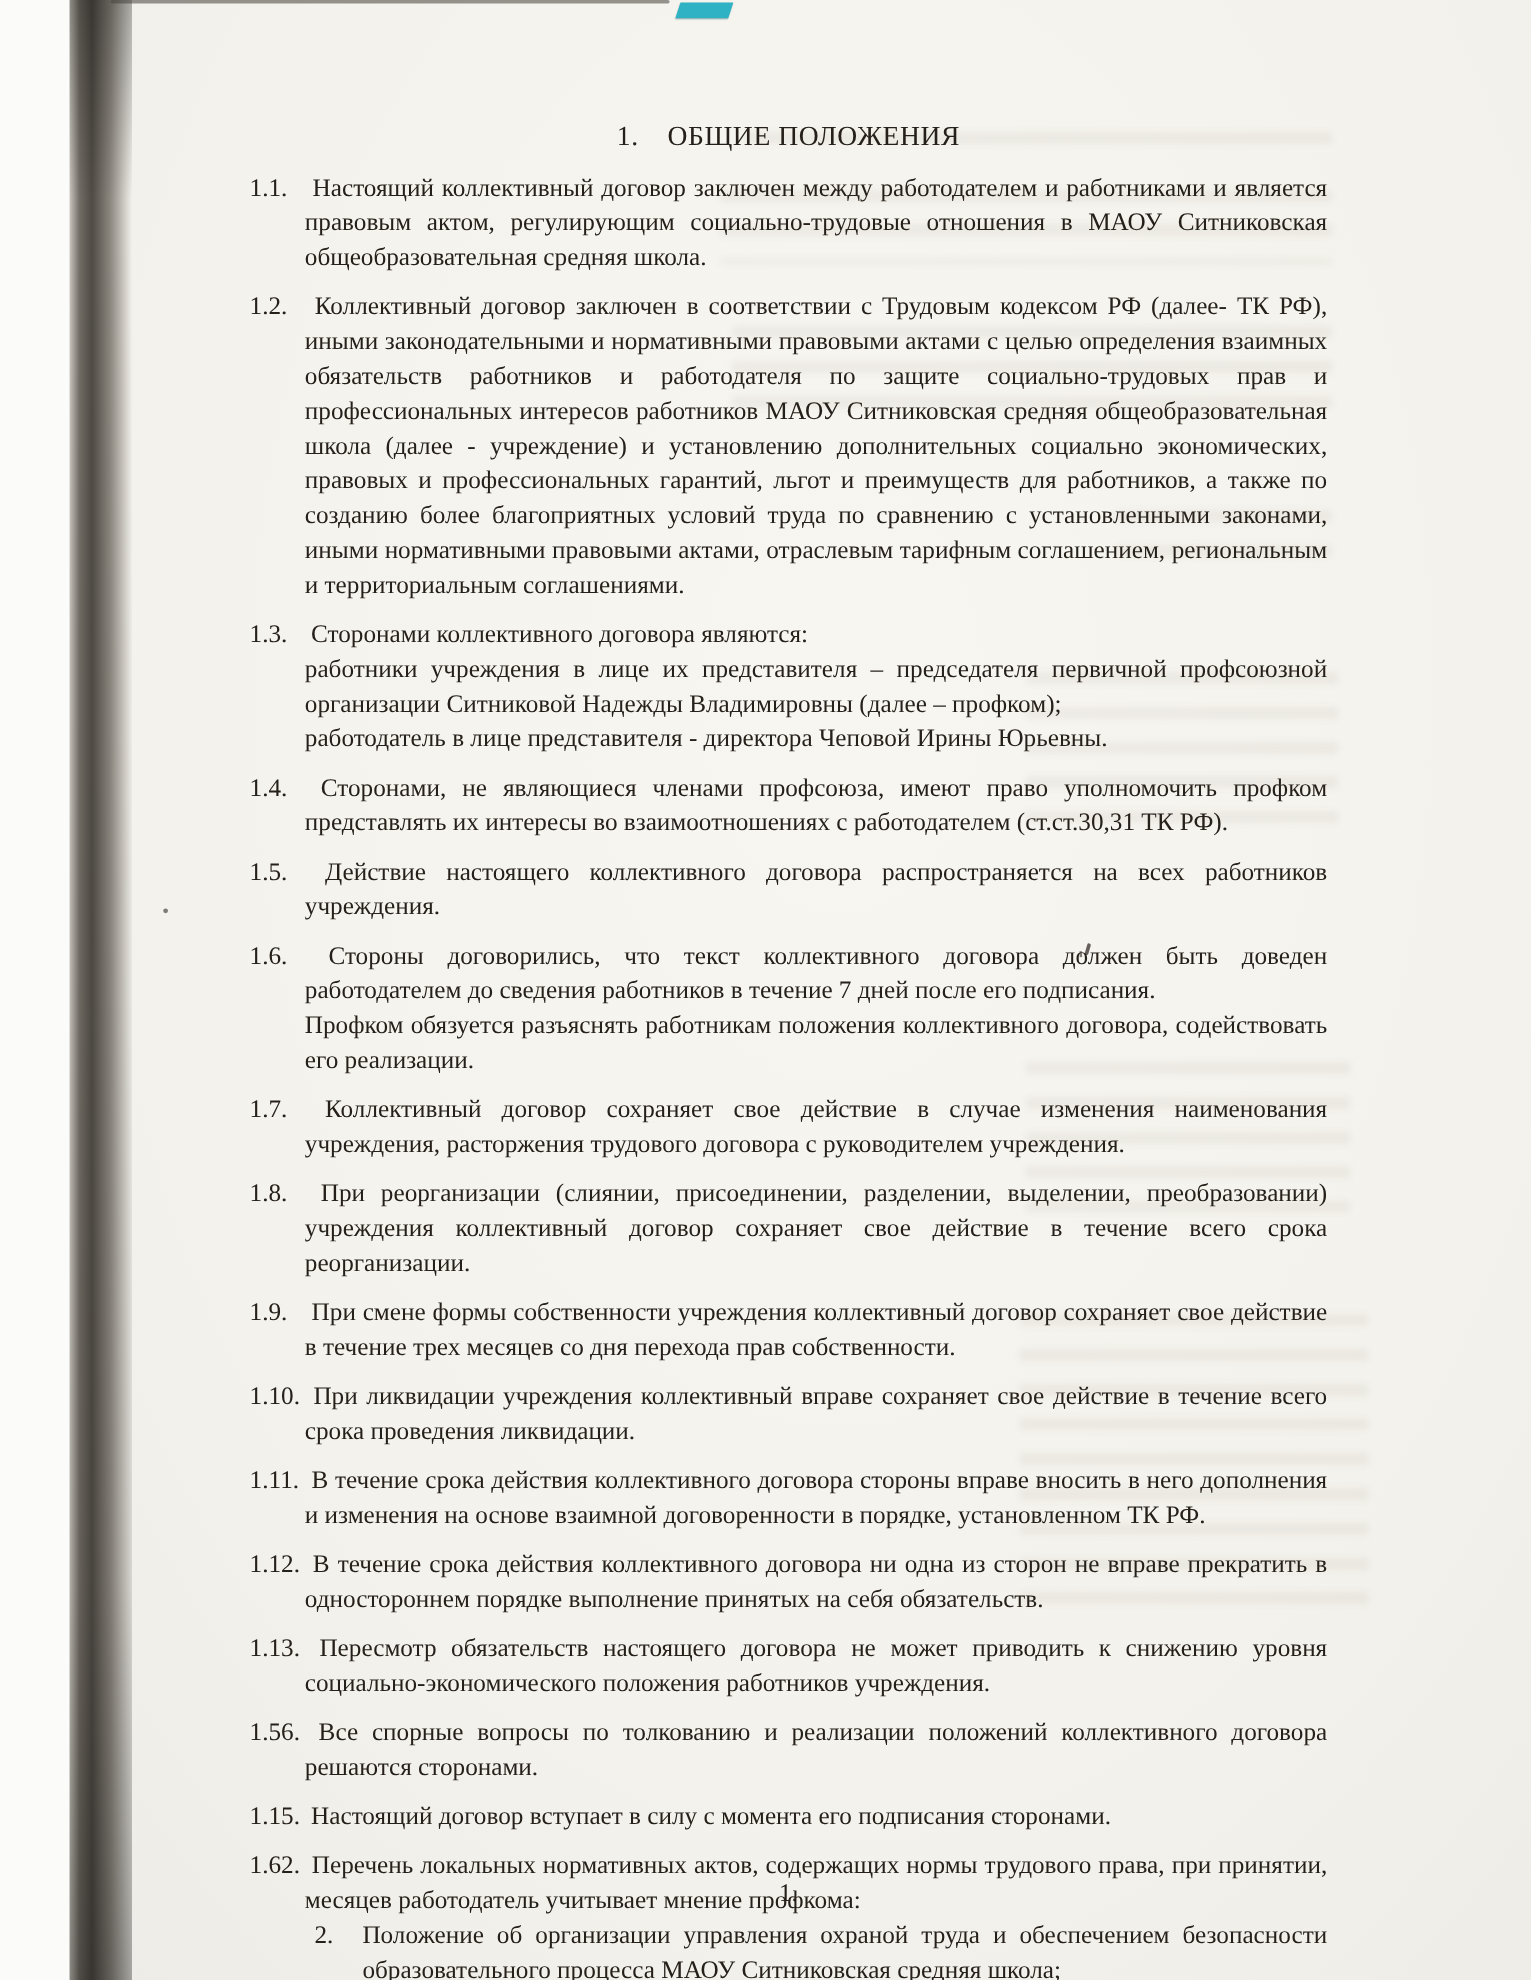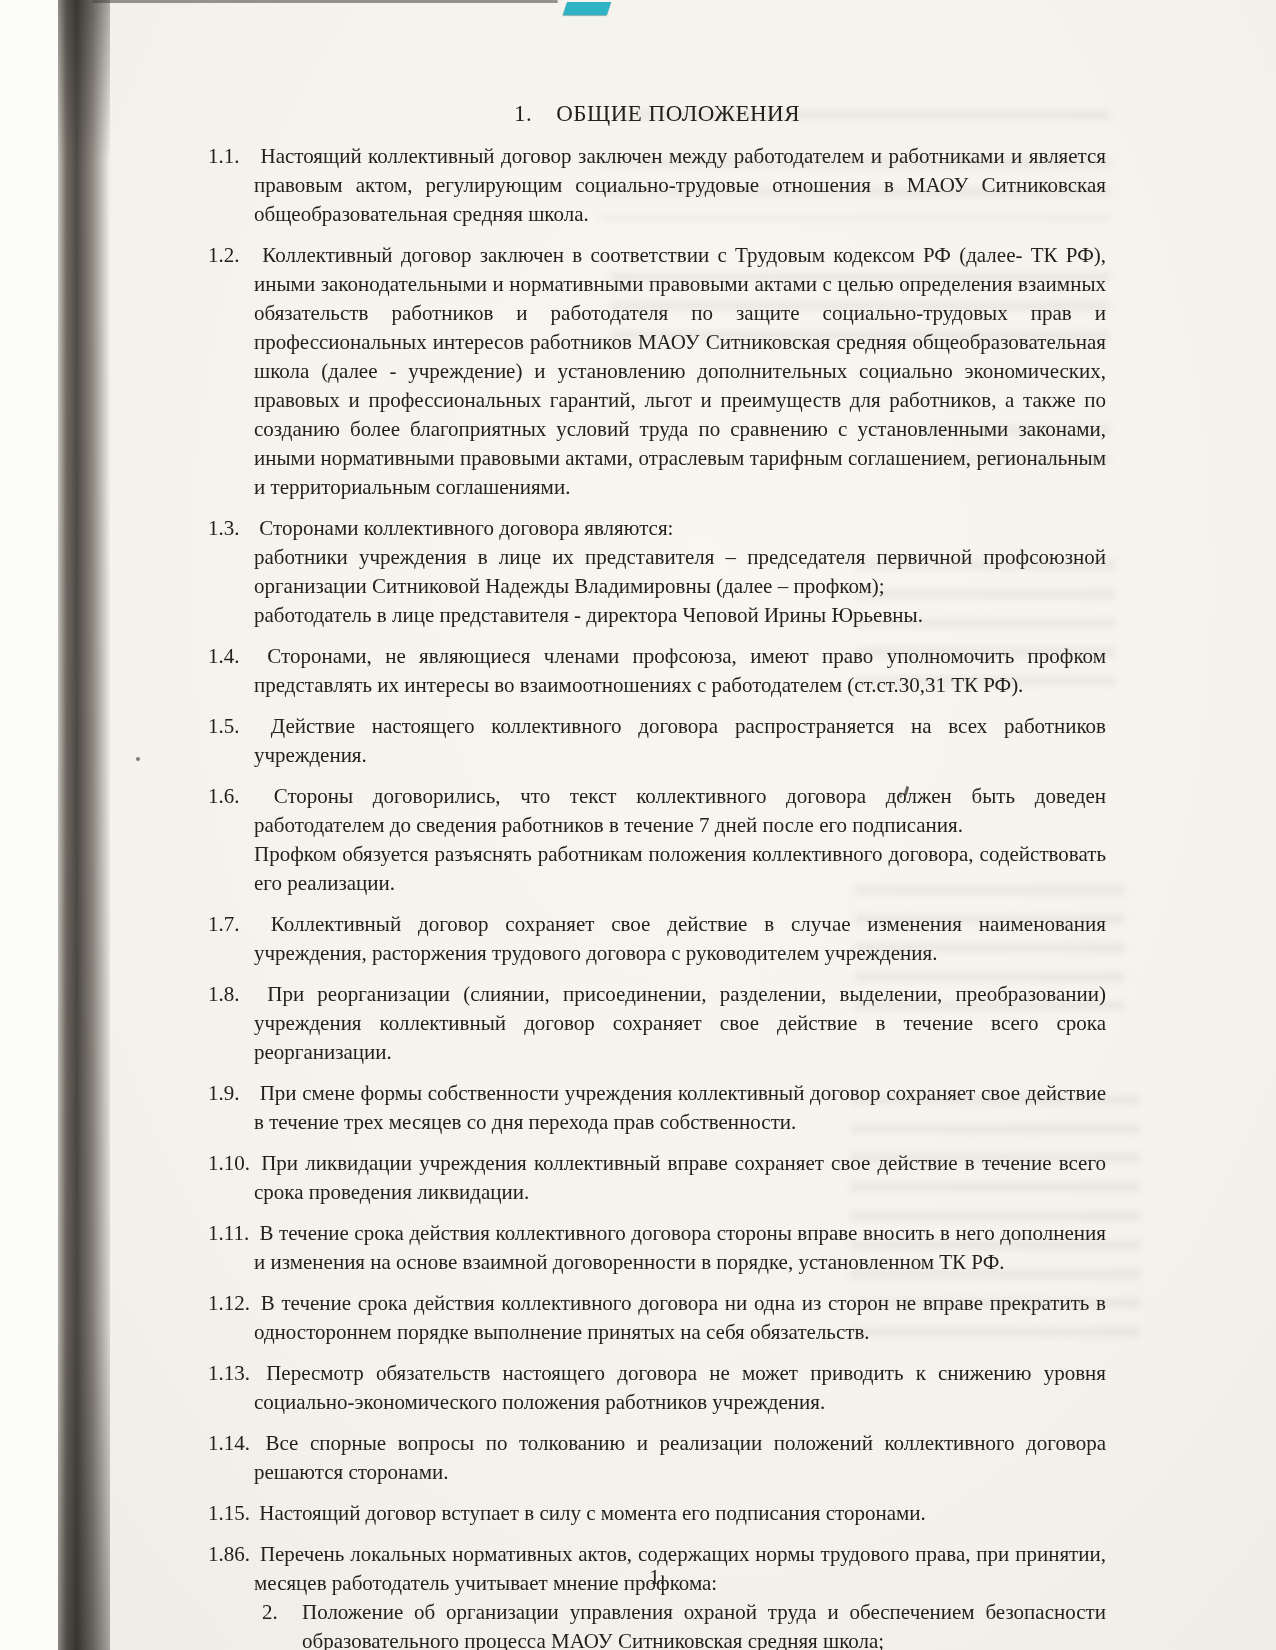--- a/index.html
+++ b/index.html
@@ -203,31 +203,31 @@
       <span class="pnum">1.12.</span>
       <span>В течение срока действия коллективного договора ни одна из сторон не вправе прекратить в одностороннем порядке выполнение принятых на себя обязательств.</span>
     </div>
 
     <div class="para">
       <span class="pnum">1.13.</span>
       <span>Пересмотр обязательств настоящего договора не может приводить к снижению уровня социально-экономического положения работников учреждения.</span>
     </div>
 
     <div class="para">
-      <span class="pnum">1.14.</span>
+      <span class="pnum">1.56.</span>
       <span>Все спорные вопросы по толкованию и реализации положений коллективного договора решаются сторонами.</span>
     </div>
 
     <div class="para">
       <span class="pnum">1.15.</span>
       <span>Настоящий договор вступает в силу с момента его подписания сторонами.</span>
     </div>
 
     <div class="para">
-      <span class="pnum">1.86.</span>
+      <span class="pnum">1.62.</span>
       <span>Перечень локальных нормативных актов, содержащих нормы трудового права, при принятии, месяцев работодатель учитывает мнение профкома:</span>
       <div class="subitem">
         <span class="snum">2.</span><span>Положение об организации управления охраной труда и обеспечением безопасности образовательного процесса МАОУ Ситниковская средняя школа;</span>
       </div>
     </div>
 
   </div>
 
   <div class="page-number">1.</div>
 

